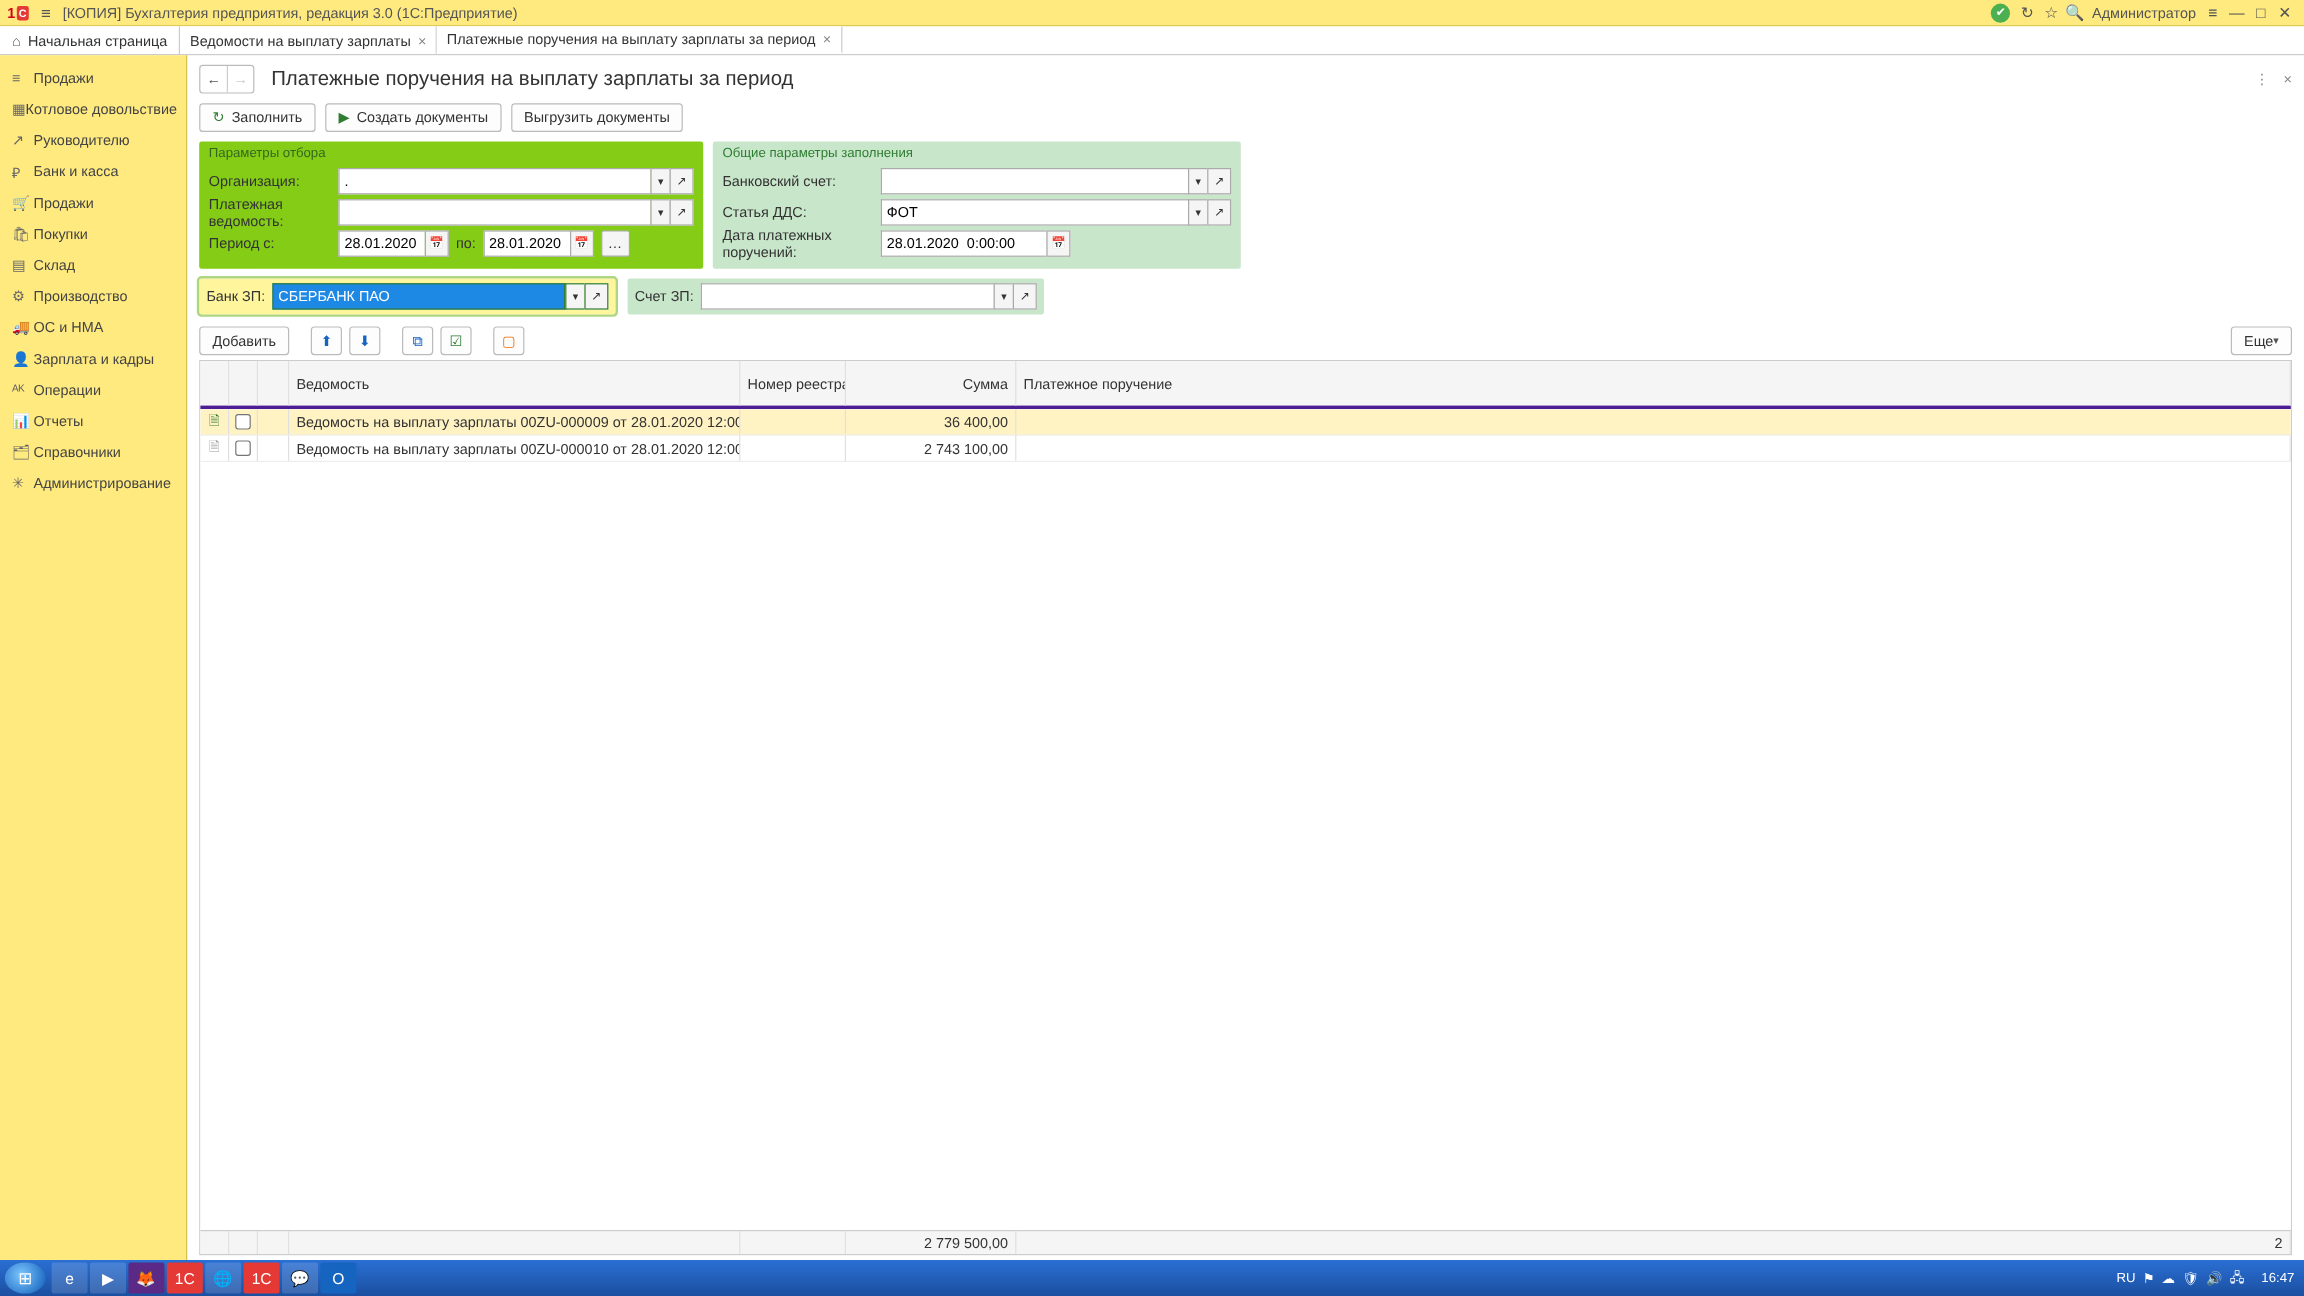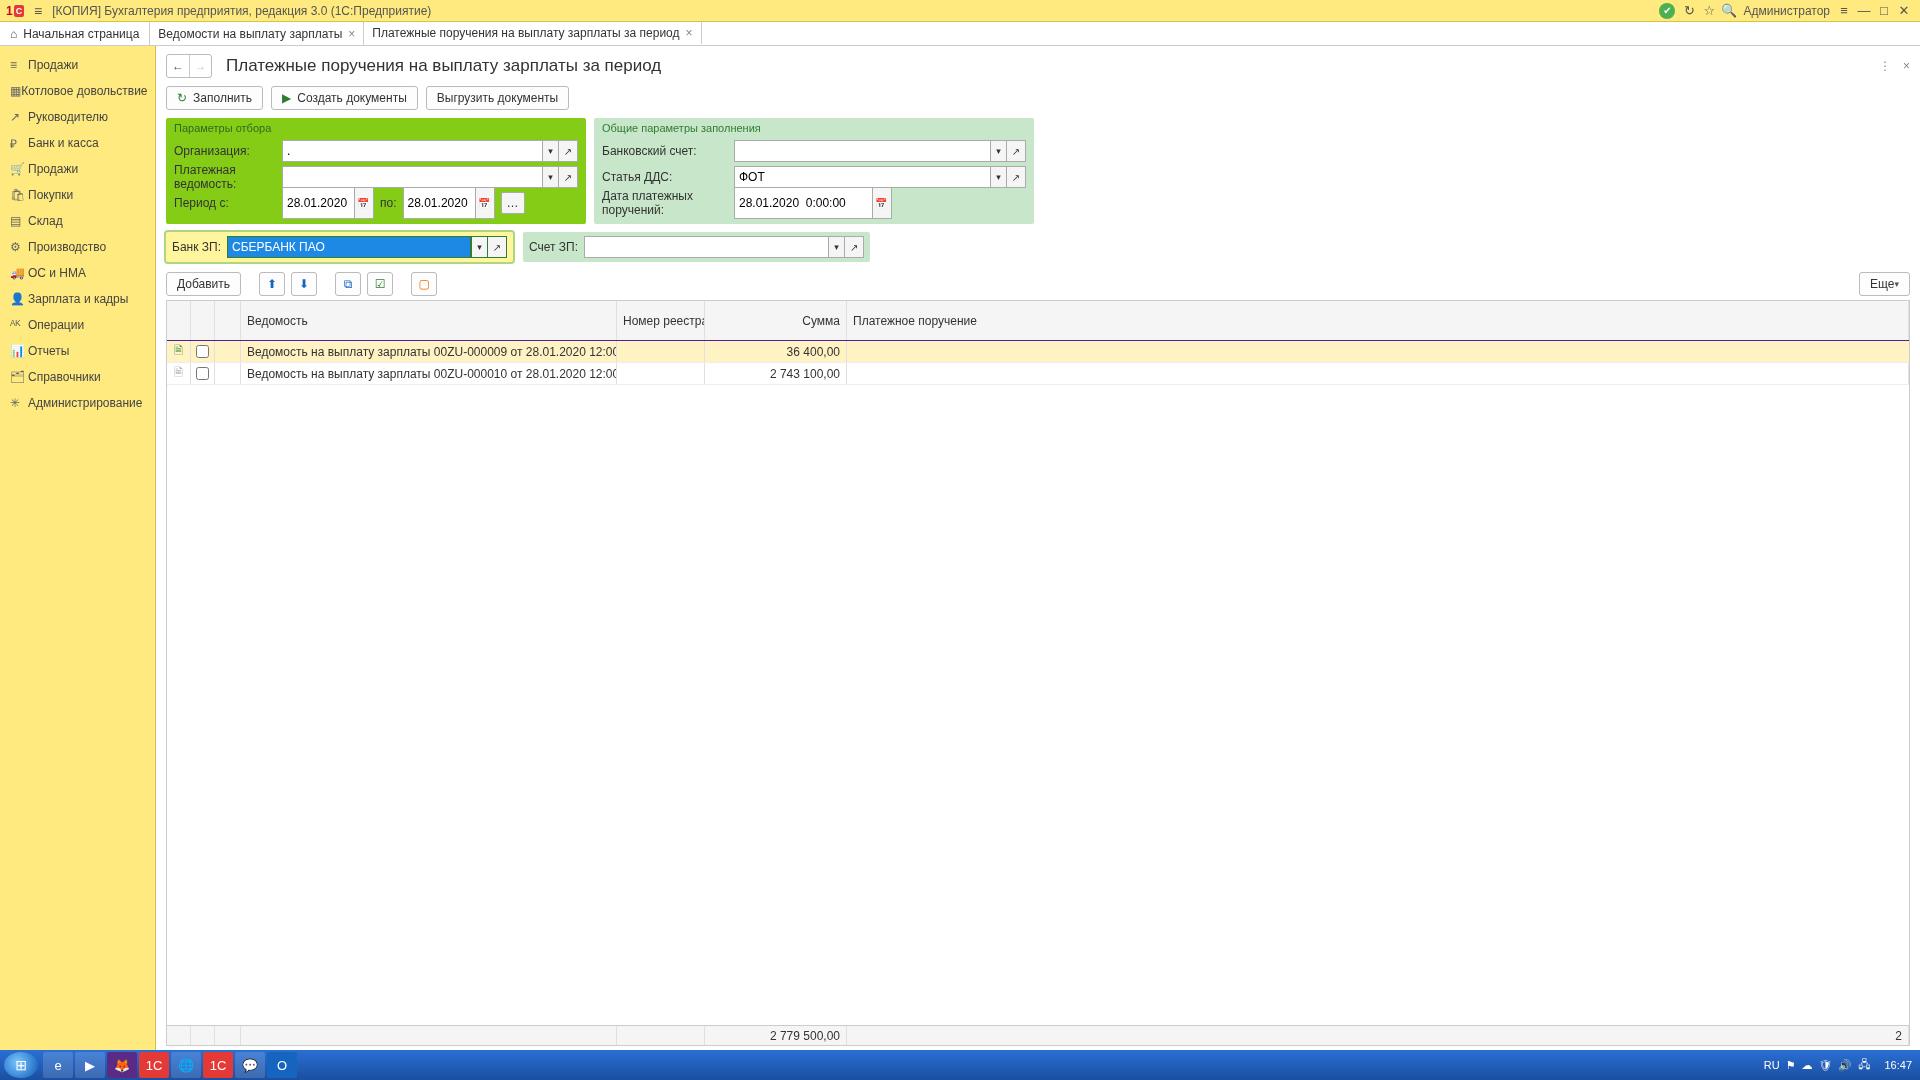--- a/index.html
+++ b/index.html
@@ -53,21 +53,21 @@
   .panel.green { background:#c8e6c9; flex:0 0 440px; }
   .panel .ptitle { color:#2e7d32; font-size:11px; margin-bottom:4px; }
   .panel.yellow .ptitle { color:#33691e; }
   .frow { display:flex; align-items:center; height:26px; }
   .frow label { width:108px; color:#333; }
   .panel.green .frow label { width:132px; }
   .combo { flex:1; display:flex; height:22px; }
   .combo input { flex:1; border:1px solid #aaa; border-right:none; padding:0 4px; background:#fff; font-size:12px; outline:none;}
   .combo .dd { width:16px; border:1px solid #aaa; border-right:none; display:flex; align-items:center; justify-content:center; background:#f5f5f5; cursor:pointer; font-size:9px;}
   .combo .ext { width:20px; border:1px solid #aaa; display:flex; align-items:center; justify-content:center; background:#f5f5f5; cursor:pointer; font-size:10px;}
-  .datebox { display:flex; height:32px;border-radius:10px; }
+  .datebox { display:flex; height:22px;border-radius:10px; }
   .datebox input { width:72px; border:1px solid #aaa; border-right:none; padding:0 4px; font-size:12px; outline:none;}
   .datebox .cal { width:20px; border:1px solid #aaa; background:#f5f5f5; display:flex; align-items:center; justify-content:center; cursor:pointer; font-size:10px;}
   .datewide input { width:138px; }
   .periodsep { margin:0 6px; }
   .dotsbtn { width:24px; height:22px; margin-left:6px; border:1px solid #aaa; background:#f5f5f5; display:flex; align-items:center; justify-content:center; cursor:pointer; border-radius:2px;}
 
   
   .subtabs { display:flex; margin-top:10px; border-bottom:1px solid #bbb; }
   .subtab { padding:4px 10px; border:1px solid #bbb; border-bottom:none; background:#f3f3f3; margin-right:2px; border-radius:3px 3px 0 0; cursor:pointer; position:relative; top:1px;}
   .subtab.active { background:#fff; border-bottom:1px solid #fff;}
@@ -86,21 +86,21 @@
   
   .tbltoolbar { display:flex; align-items:center; gap:6px; margin-top:10px; }
   .tbltoolbar .spacer { flex:1; }
   .iconbtn { width:26px; height:24px; border:1px solid #bbb; border-radius:3px; background:#fdfdfd; display:flex; align-items:center; justify-content:center; cursor:pointer; color:#1565c0; font-size:12px;}
   .iconbtn.green { color:#2e7d32; }
   .iconbtn.orange { color:#ef6c00; }
   .btn.more::after { content:" ▾"; font-size:9px; color:#555;}
 
   
   .tablewrap { flex:1; border:1px solid #ccc; margin-top:4px; display:flex; flex-direction:column; min-height:0;}
-  .thead { display:flex; background:#f5f5f5; border-bottom:1px solid #4c1d95; height:40px; align-items:center; }
+  .thead { display:flex; background:#f5f5f5; border-bottom:3px solid #4c1d95; height:40px; align-items:center; }
   .thead > div, .trow > div, .tfoot > div { padding:0 6px; border-right:1px solid #e0e0e0; height:100%; display:flex; align-items:center; overflow:hidden; white-space:nowrap;}
   .c-ic { flex:0 0 24px; justify-content:center;}
   .c-chk { flex:0 0 24px; justify-content:center;}
   .c-chk2 { flex:0 0 26px; justify-content:center;}
   .c-ved { flex:0 0 376px; }
   .c-reg { flex:0 0 88px; }
   .c-sum { flex:0 0 142px; justify-content:flex-end; }
   .c-pp  { flex:1; }
   .tbody { flex:1; overflow:auto; background:#fff;}
   .trow { display:flex; height:22px; border-bottom:1px solid #eee; }

